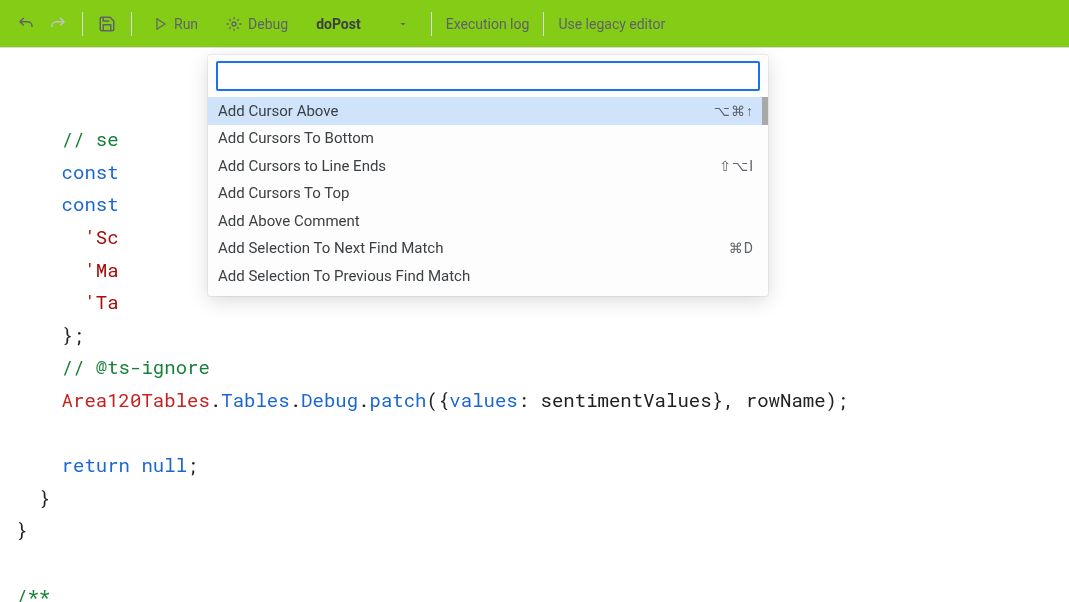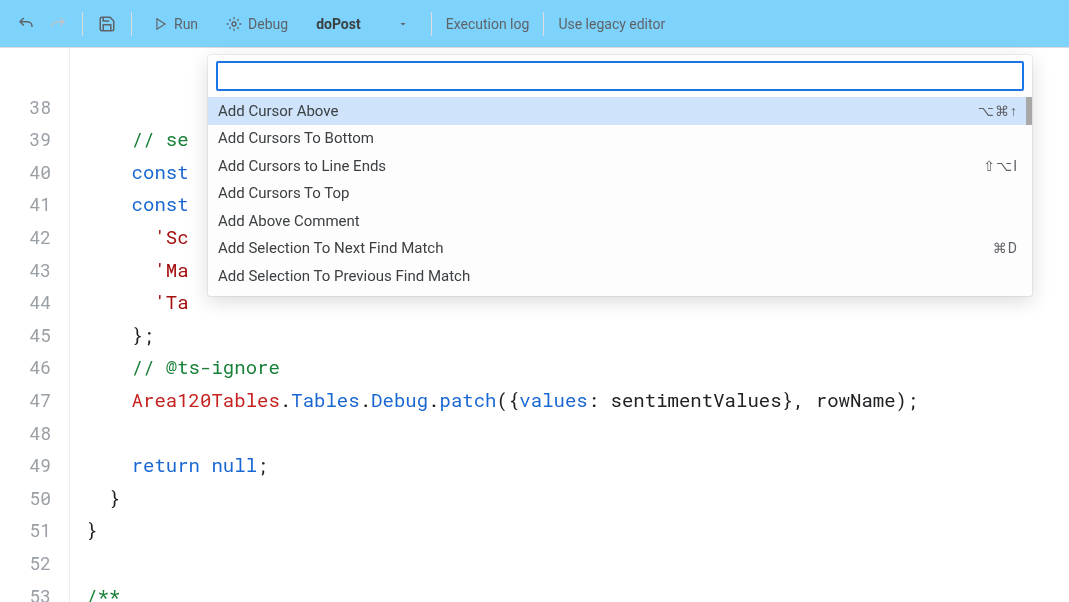--- a/index.html
+++ b/index.html
@@ -10,21 +10,21 @@
     body {
       font-family: "Google Sans", Roboto, Arial, sans-serif;
       background: #fff;
       width: 1069px;
       height: 602px;
       overflow: hidden;
       position: relative;
     }
     .toolbar {
       height: 48px;
-      background: #7dd3fc;
+      background: #84cc16;
       border-bottom: 1px solid #dadce0;
       display: flex;
       align-items: center;
       padding: 0 16px;
       gap: 12px;
     }
     .tb-icon {
       width: 20px;
       height: 20px;
       display: flex;
@@ -102,21 +102,21 @@
     .c-keyword { color: #1967d2; }
     .c-string  { color: #a50e0e; }
     .c-class   { color: #c5221f; }
     .c-prop    { color: #1967d2; }
     
     
     .palette {
       position: absolute;
       top: 55px;
       left: 208px;
-      width: 824px;
+      width: 560px;
       background: #fdfdfd;
       border-radius: 3px;
       box-shadow: 0 5px 20px rgba(0,0,0,0.15), 0 0 0 1px rgba(0,0,0,0.05);
       z-index: 100;
       padding-bottom: 6px;
     }
     .palette-input {
       margin: 6px 8px 6px;
       border: 2px solid #1a73e8;
       border-radius: 2px;
@@ -200,40 +200,20 @@
         <path d="M7 10l5 5 5-5z"></path>
       </svg>
   </div>
   <div class="tb-sep"></div>
   <div class="tb-text">Execution log</div>
   <div class="tb-sep"></div>
   <div class="tb-text">Use legacy editor</div>
 </div>
 
 <div class="editor">
-  <div class="gutter">
-    <div class="ln"></div>
-    <div class="ln">38</div>
-    <div class="ln">39</div>
-    <div class="ln">40</div>
-    <div class="ln">41</div>
-    <div class="ln">42</div>
-    <div class="ln">43</div>
-    <div class="ln">44</div>
-    <div class="ln">45</div>
-    <div class="ln">46</div>
-    <div class="ln">47</div>
-    <div class="ln">48</div>
-    <div class="ln">49</div>
-    <div class="ln">50</div>
-    <div class="ln">51</div>
-    <div class="ln">52</div>
-    <div class="ln">53</div>
-
-  </div>
   <div class="code">
     <div class="line"></div>
     <div class="line"></div>
     <div class="line">    <span class="c-comment">// se</span></div>
     <div class="line">    <span class="c-keyword">const</span></div>
     <div class="line">    <span class="c-keyword">const</span></div>
     <div class="line">      <span class="c-string">'Sc</span></div>
     <div class="line">      <span class="c-string">'Ma</span></div>
     <div class="line">      <span class="c-string">'Ta</span></div>
     <div class="line">    <span>};</span></div>

